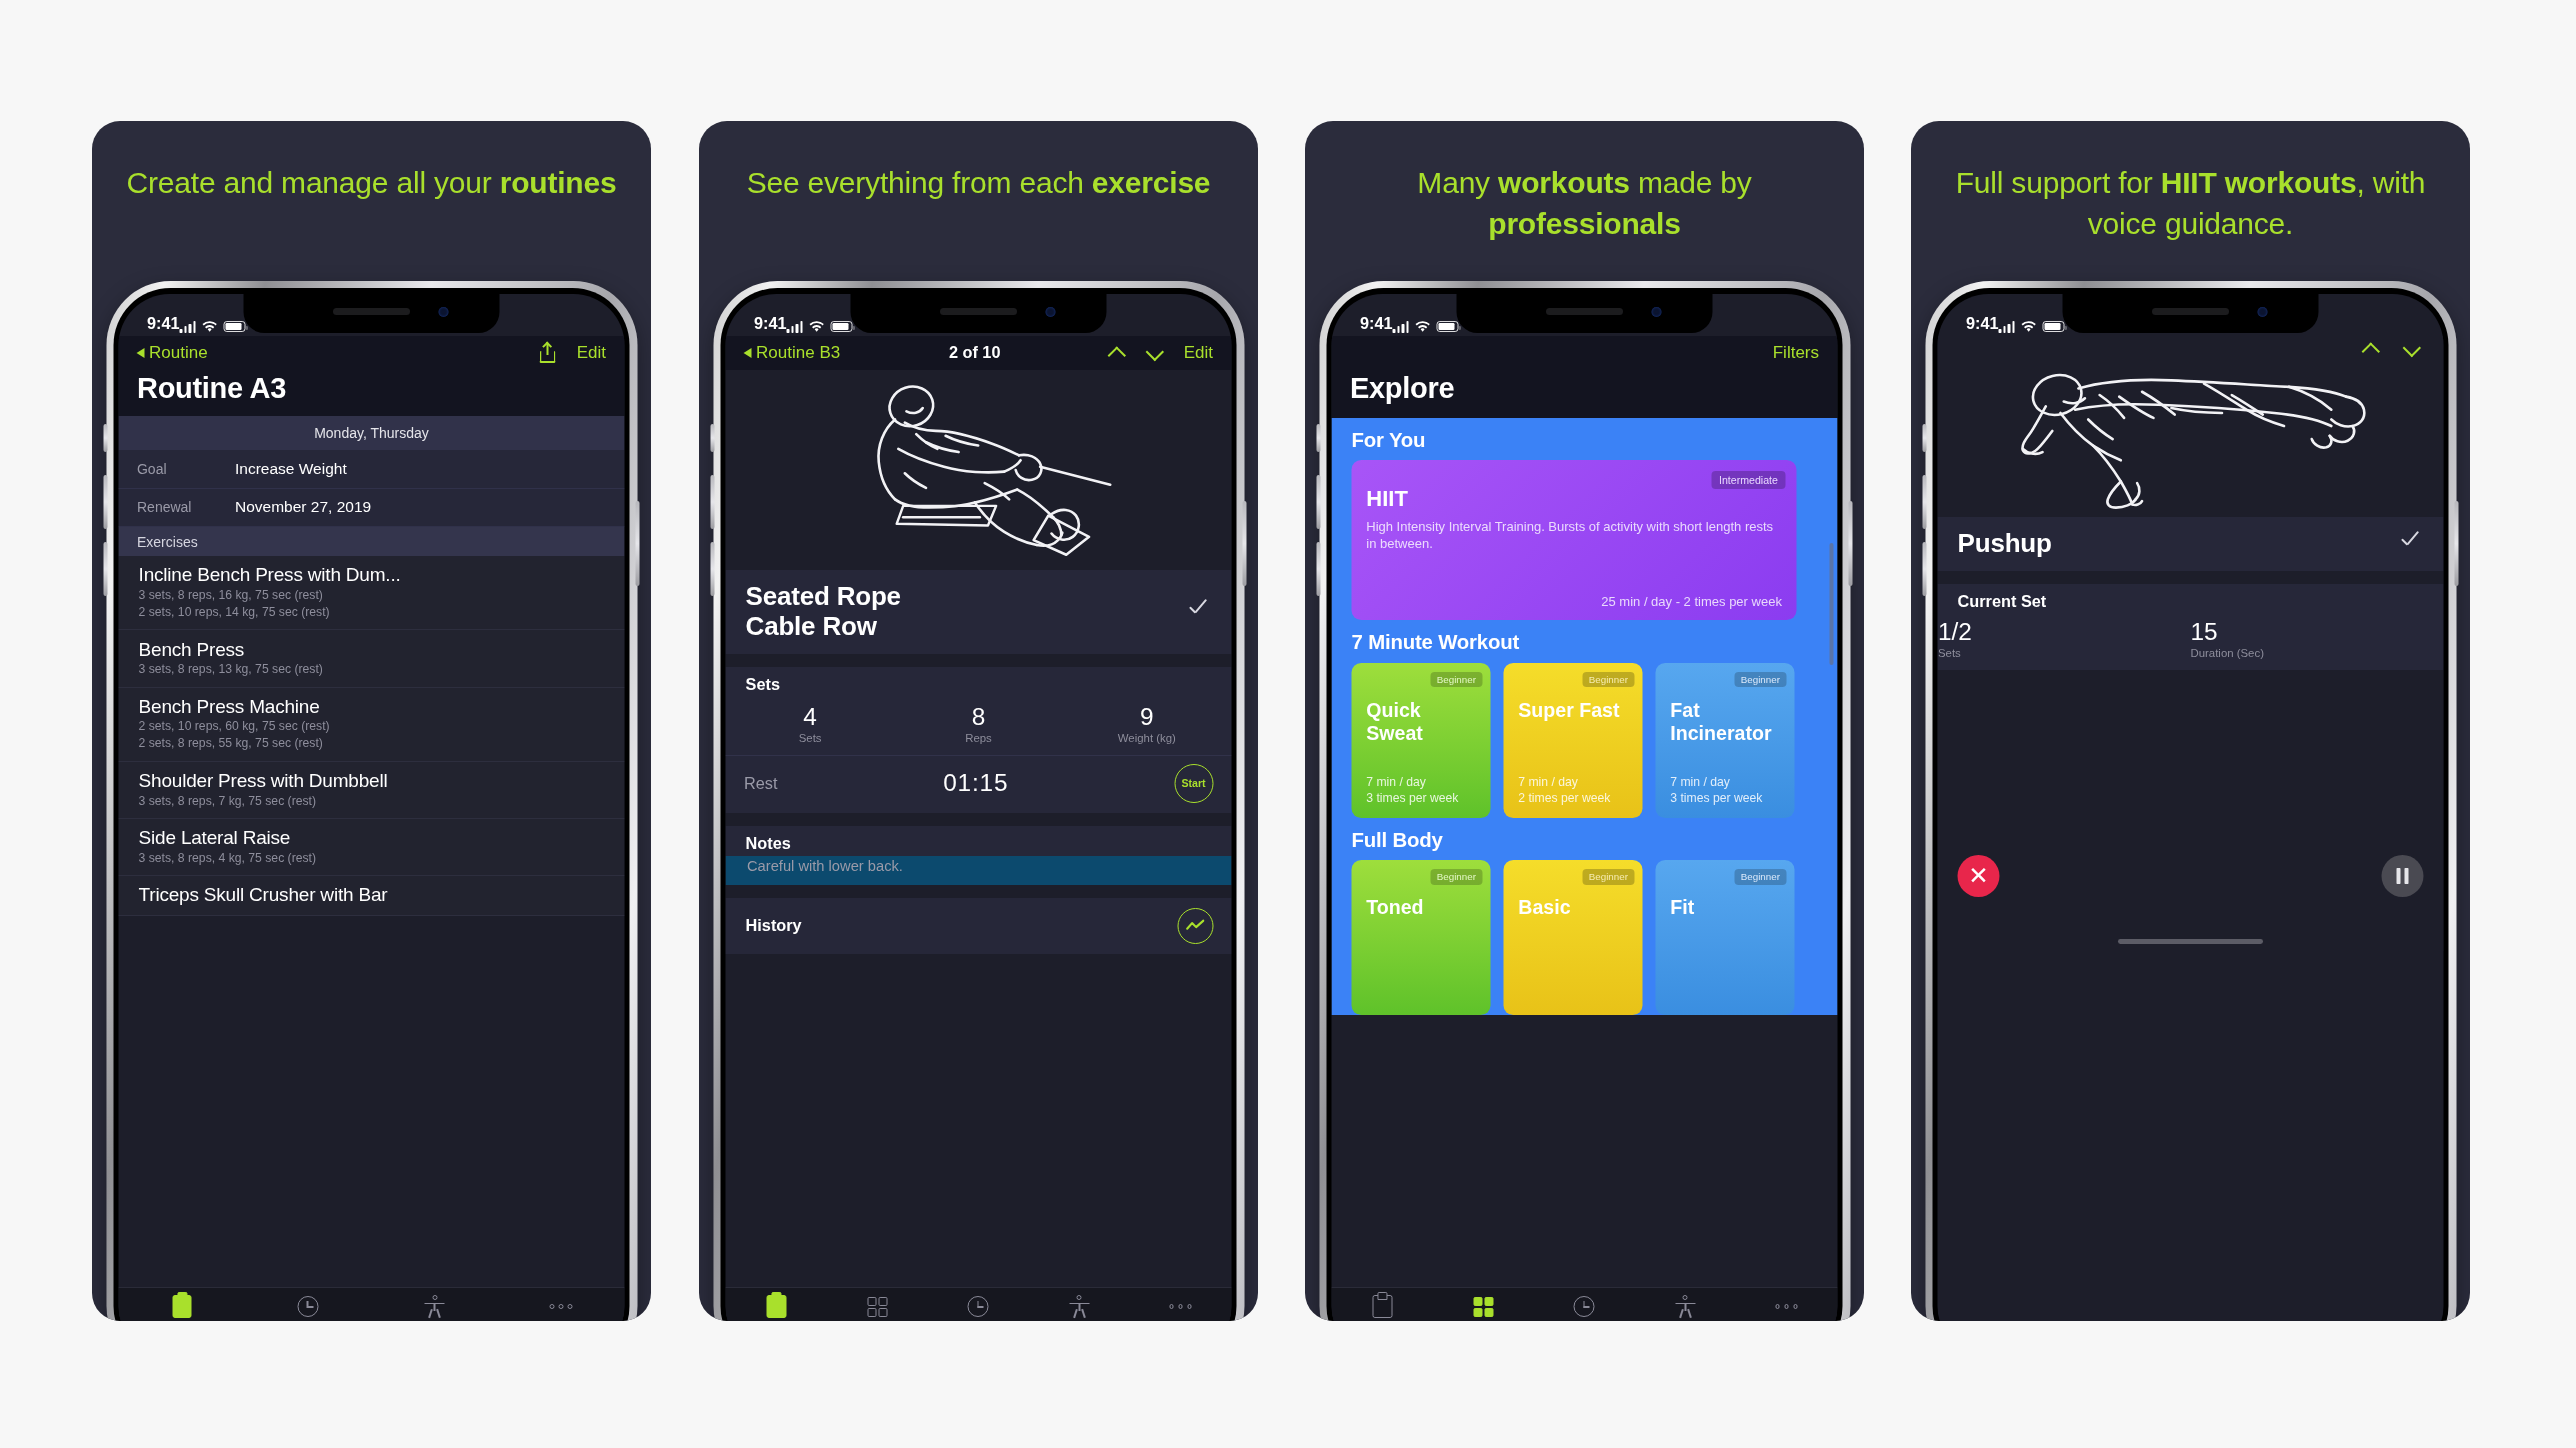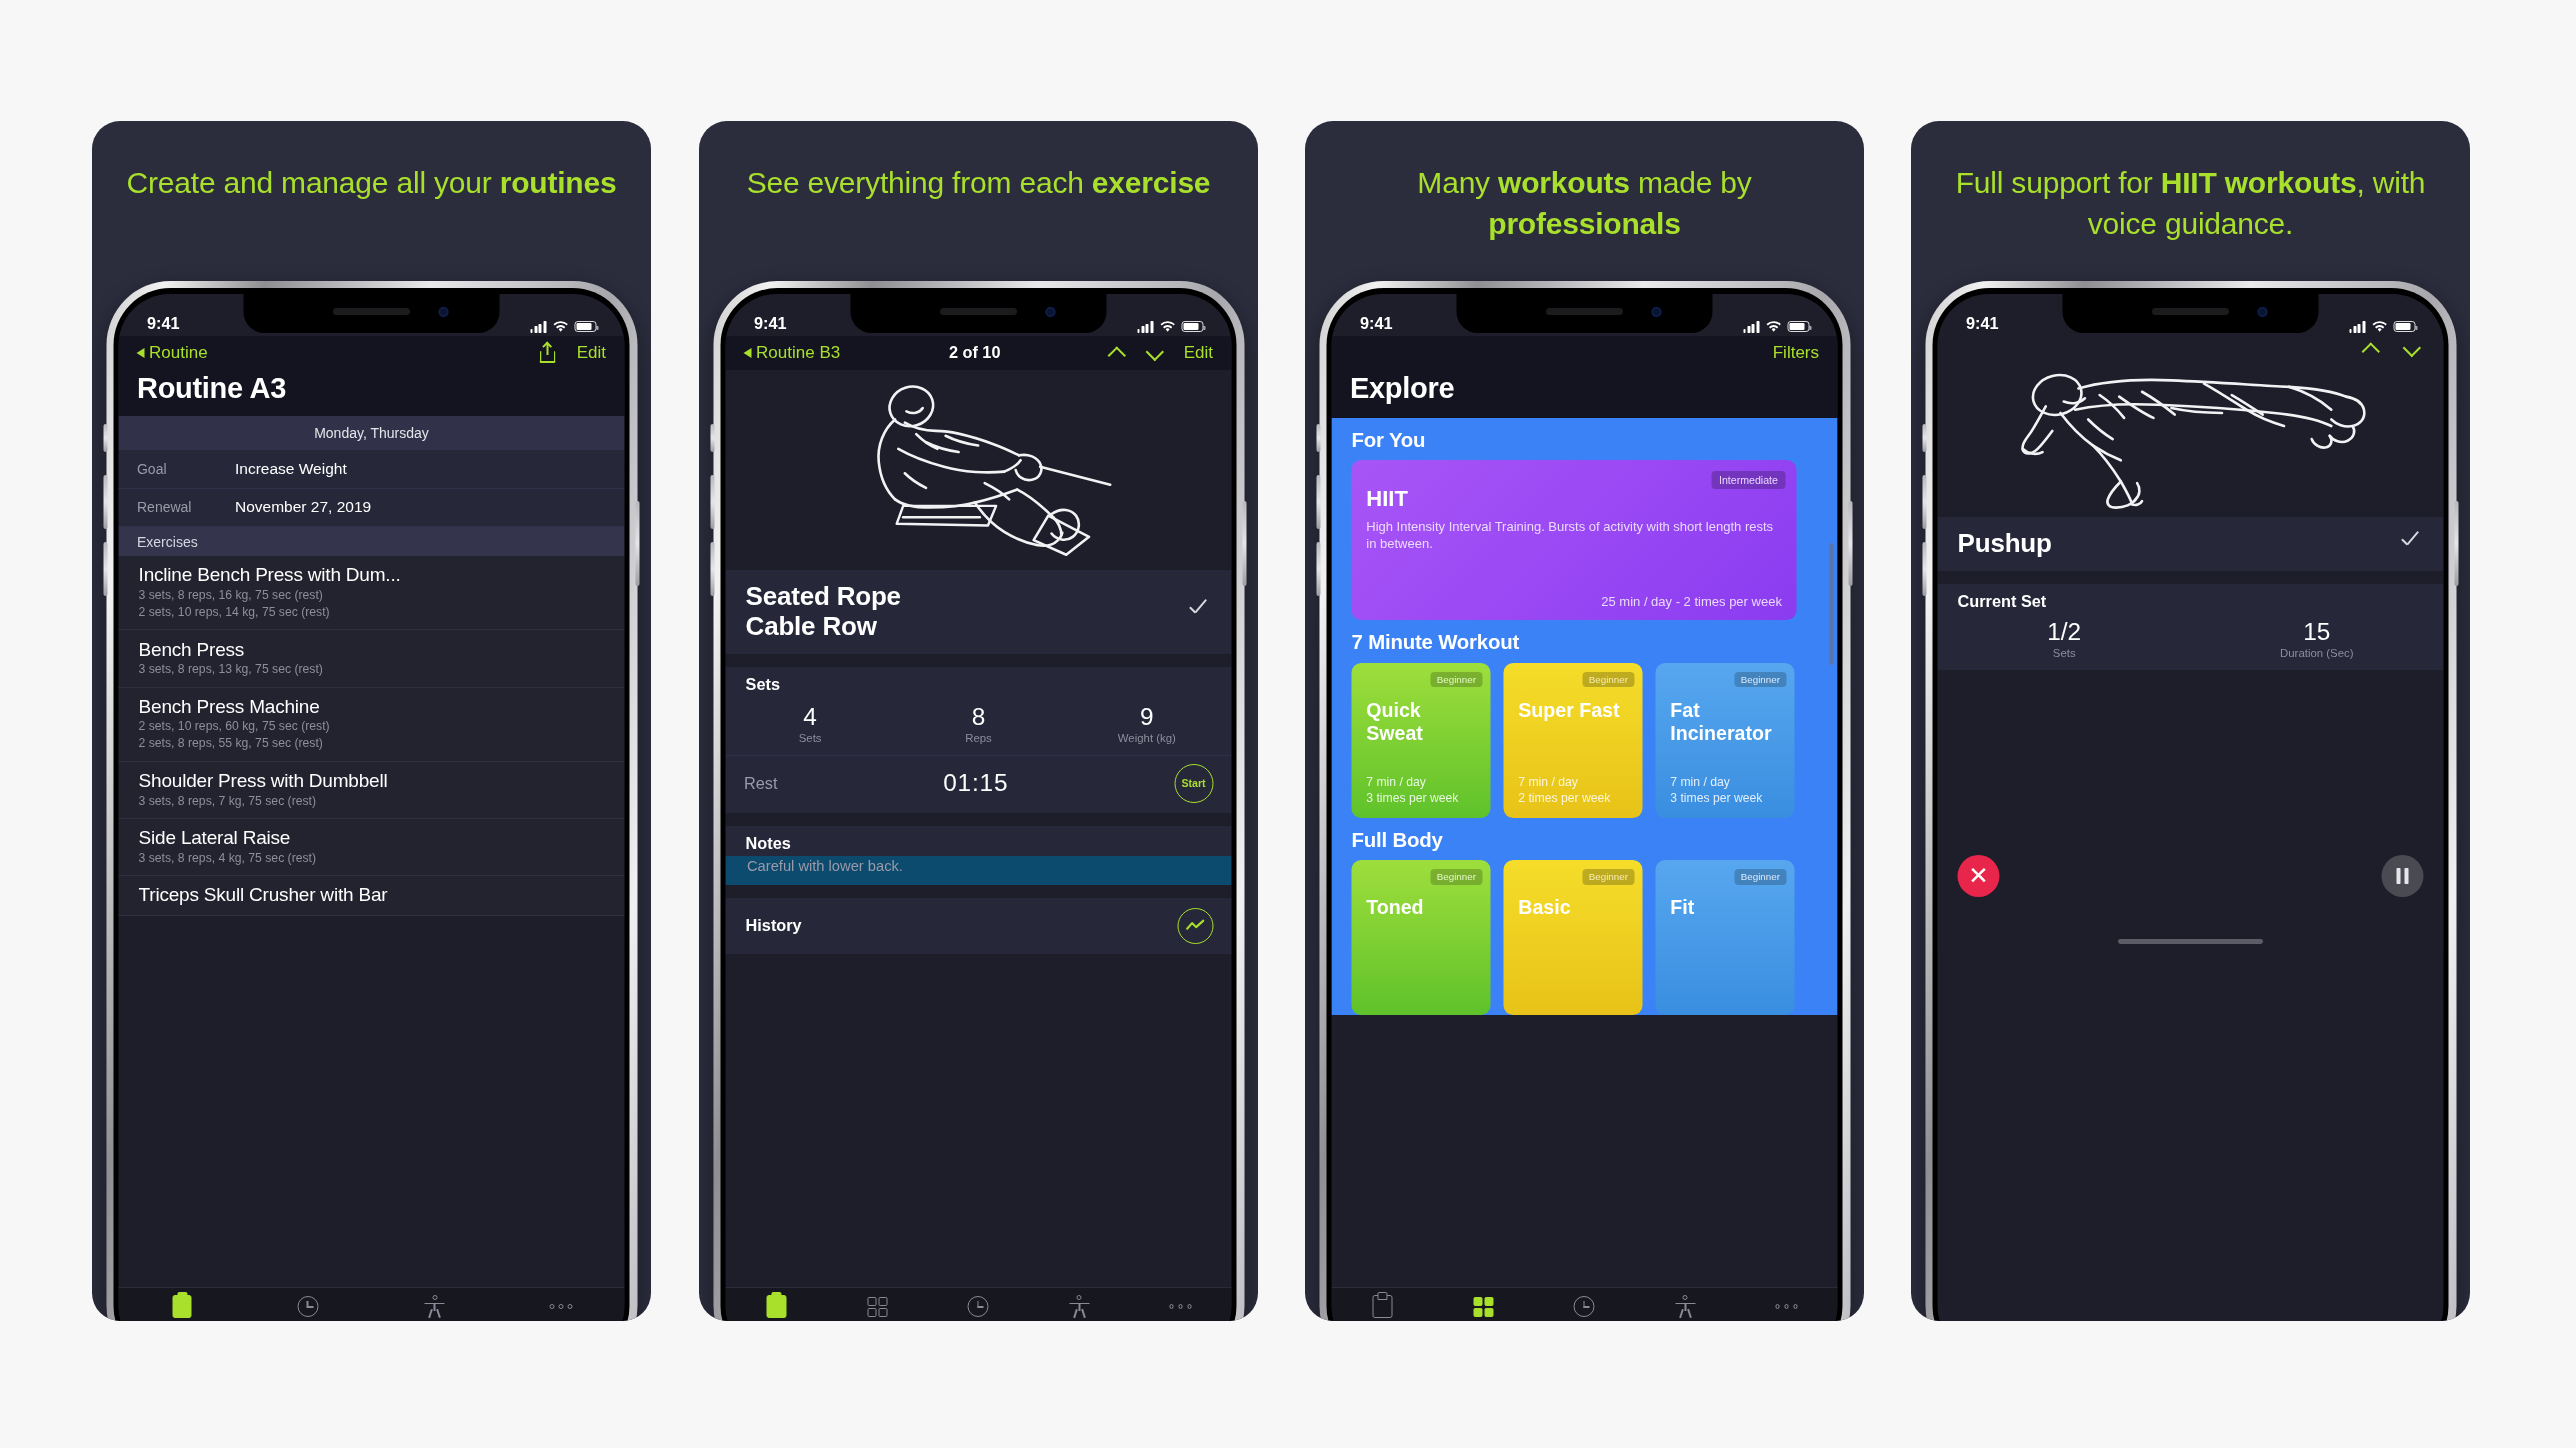--- a/index.html
+++ b/index.html
@@ -95,21 +95,21 @@
     width:9.8px; height:9.8px; border-radius:50%;
     background:#0b1430;
     box-shadow: inset 0 0 2.4px #1b3a8a;
   }
 
   
   .statusbar {
     position: relative;
     height: 42px;
     display: flex; align-items: flex-end;
-    justify-content: space-between;
+    justify-content: flex-start;
     padding: 0 28px 3.3px 28px;
     color: #fff;
     font-size: 16.3px; font-weight: 700;
     z-index: 10;
   }
   .sb-right { display: flex; align-items: center; gap: 5.7px; }
   .bars { display:flex; align-items:flex-end; gap:1.6px; height:12.2px; }
   .bars i { width:2.9px; background:#fff; border-radius:0.8px; display:block; }
   .bars i:nth-child(1){height:4.1px}.bars i:nth-child(2){height:6.5px}
   .bars i:nth-child(3){height:9px}.bars i:nth-child(4){height:11.4px}
@@ -323,21 +323,21 @@
   .c-blue .badge { background:rgba(0,0,0,.2); color:#dceafb; }
   .vscroll-ind {
     position:absolute; right:3.3px; top:125px;
     width:4.1px; height:122px; border-radius:2.4px; background:#5a74a8;
   }
 
   
   .hiit-topnav { display:flex; justify-content:flex-end; gap:24.4px; padding:8.1px 23px 0 0; background:#1d1e2a; }
   .hiit-illo { background:#1d1e2a; height:163px; display:flex;align-items:center;justify-content:center; }
   .cs-row { display:flex; background:#262739; padding:3.3px 0 11.4px 0; }
-  .cs-cell { flex:1; text-align:center; }
+  .cs-cell { flex:1; }
   .cs-num { color:#fff;font-size:24.4px; }
   .cs-lbl { color:#8e8e9c;font-size:11.4px;margin-top:0.8px; }
   .timer-area { position:relative; background:#1d1e2a; height:281px; }
   .timer-wrap { position:absolute; left:50%; top:14.7px; transform:translateX(-50%); }
   .timer-num {
     position:absolute; left:0; top:0; width:100%; height:100%;
     display:flex;align-items:center;justify-content:center;
     color:#45b0ef; font-size:78px; font-weight:300; letter-spacing:1.6px;
   }
   .close-btn {

